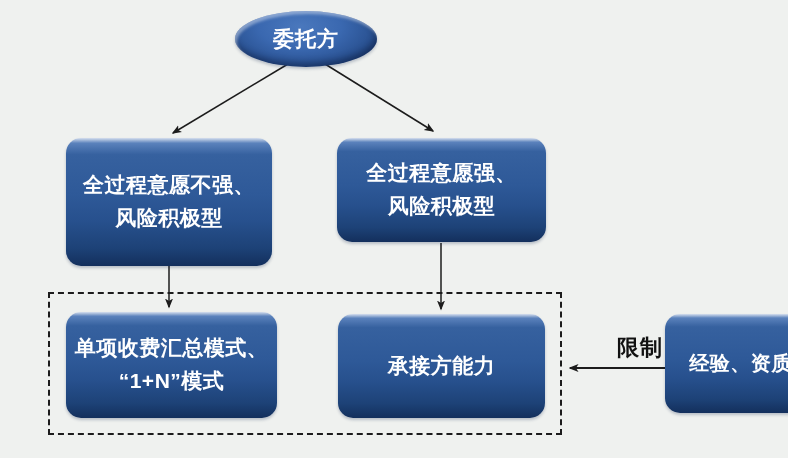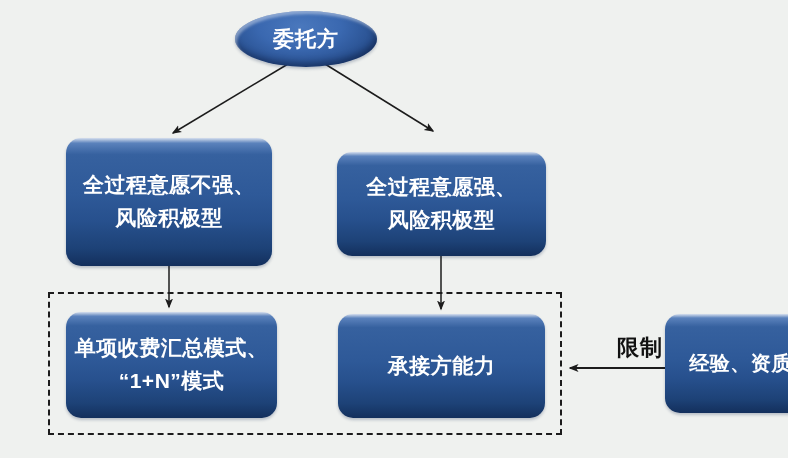--- a/index.html
+++ b/index.html
@@ -62,21 +62,21 @@
       #4a78bd 0%,
       #3a68b0 38%,
       #2a5292 68%,
       #1e4078 88%,
       #183667 100%);
     box-shadow: inset 2px 3px 3px rgba(235,242,252,0.45),
                 inset -2px -4px 6px rgba(8,22,55,0.45),
                 0 2px 3px rgba(20,40,80,0.25);
   }
   .box-conservative { left: 28px;  top: 138px; width: 206px; height: 128px; }
-  .box-aggressive   { left: 299px; top: 152px; width: 209px; height: 104px; }
+  .box-aggressive   { left: 299px; top: 138px; width: 209px; height: 104px; }
   .box-itemized     { left: 28px;  top: 312px; width: 211px; height: 106px; }
   .box-lumpsum      { left: 300px; top: 314px; width: 207px; height: 104px; }
   .box-contractor   { left: 627px; top: 314px; width: 151px; height: 99px; font-size: 20px; }
   .dashed-region {
     position: absolute;
     left: 10px; top: 292px;
     width: 510px; height: 139px;
     border: 2px dashed #1c1c1c;
   }
   .restriction-label {

